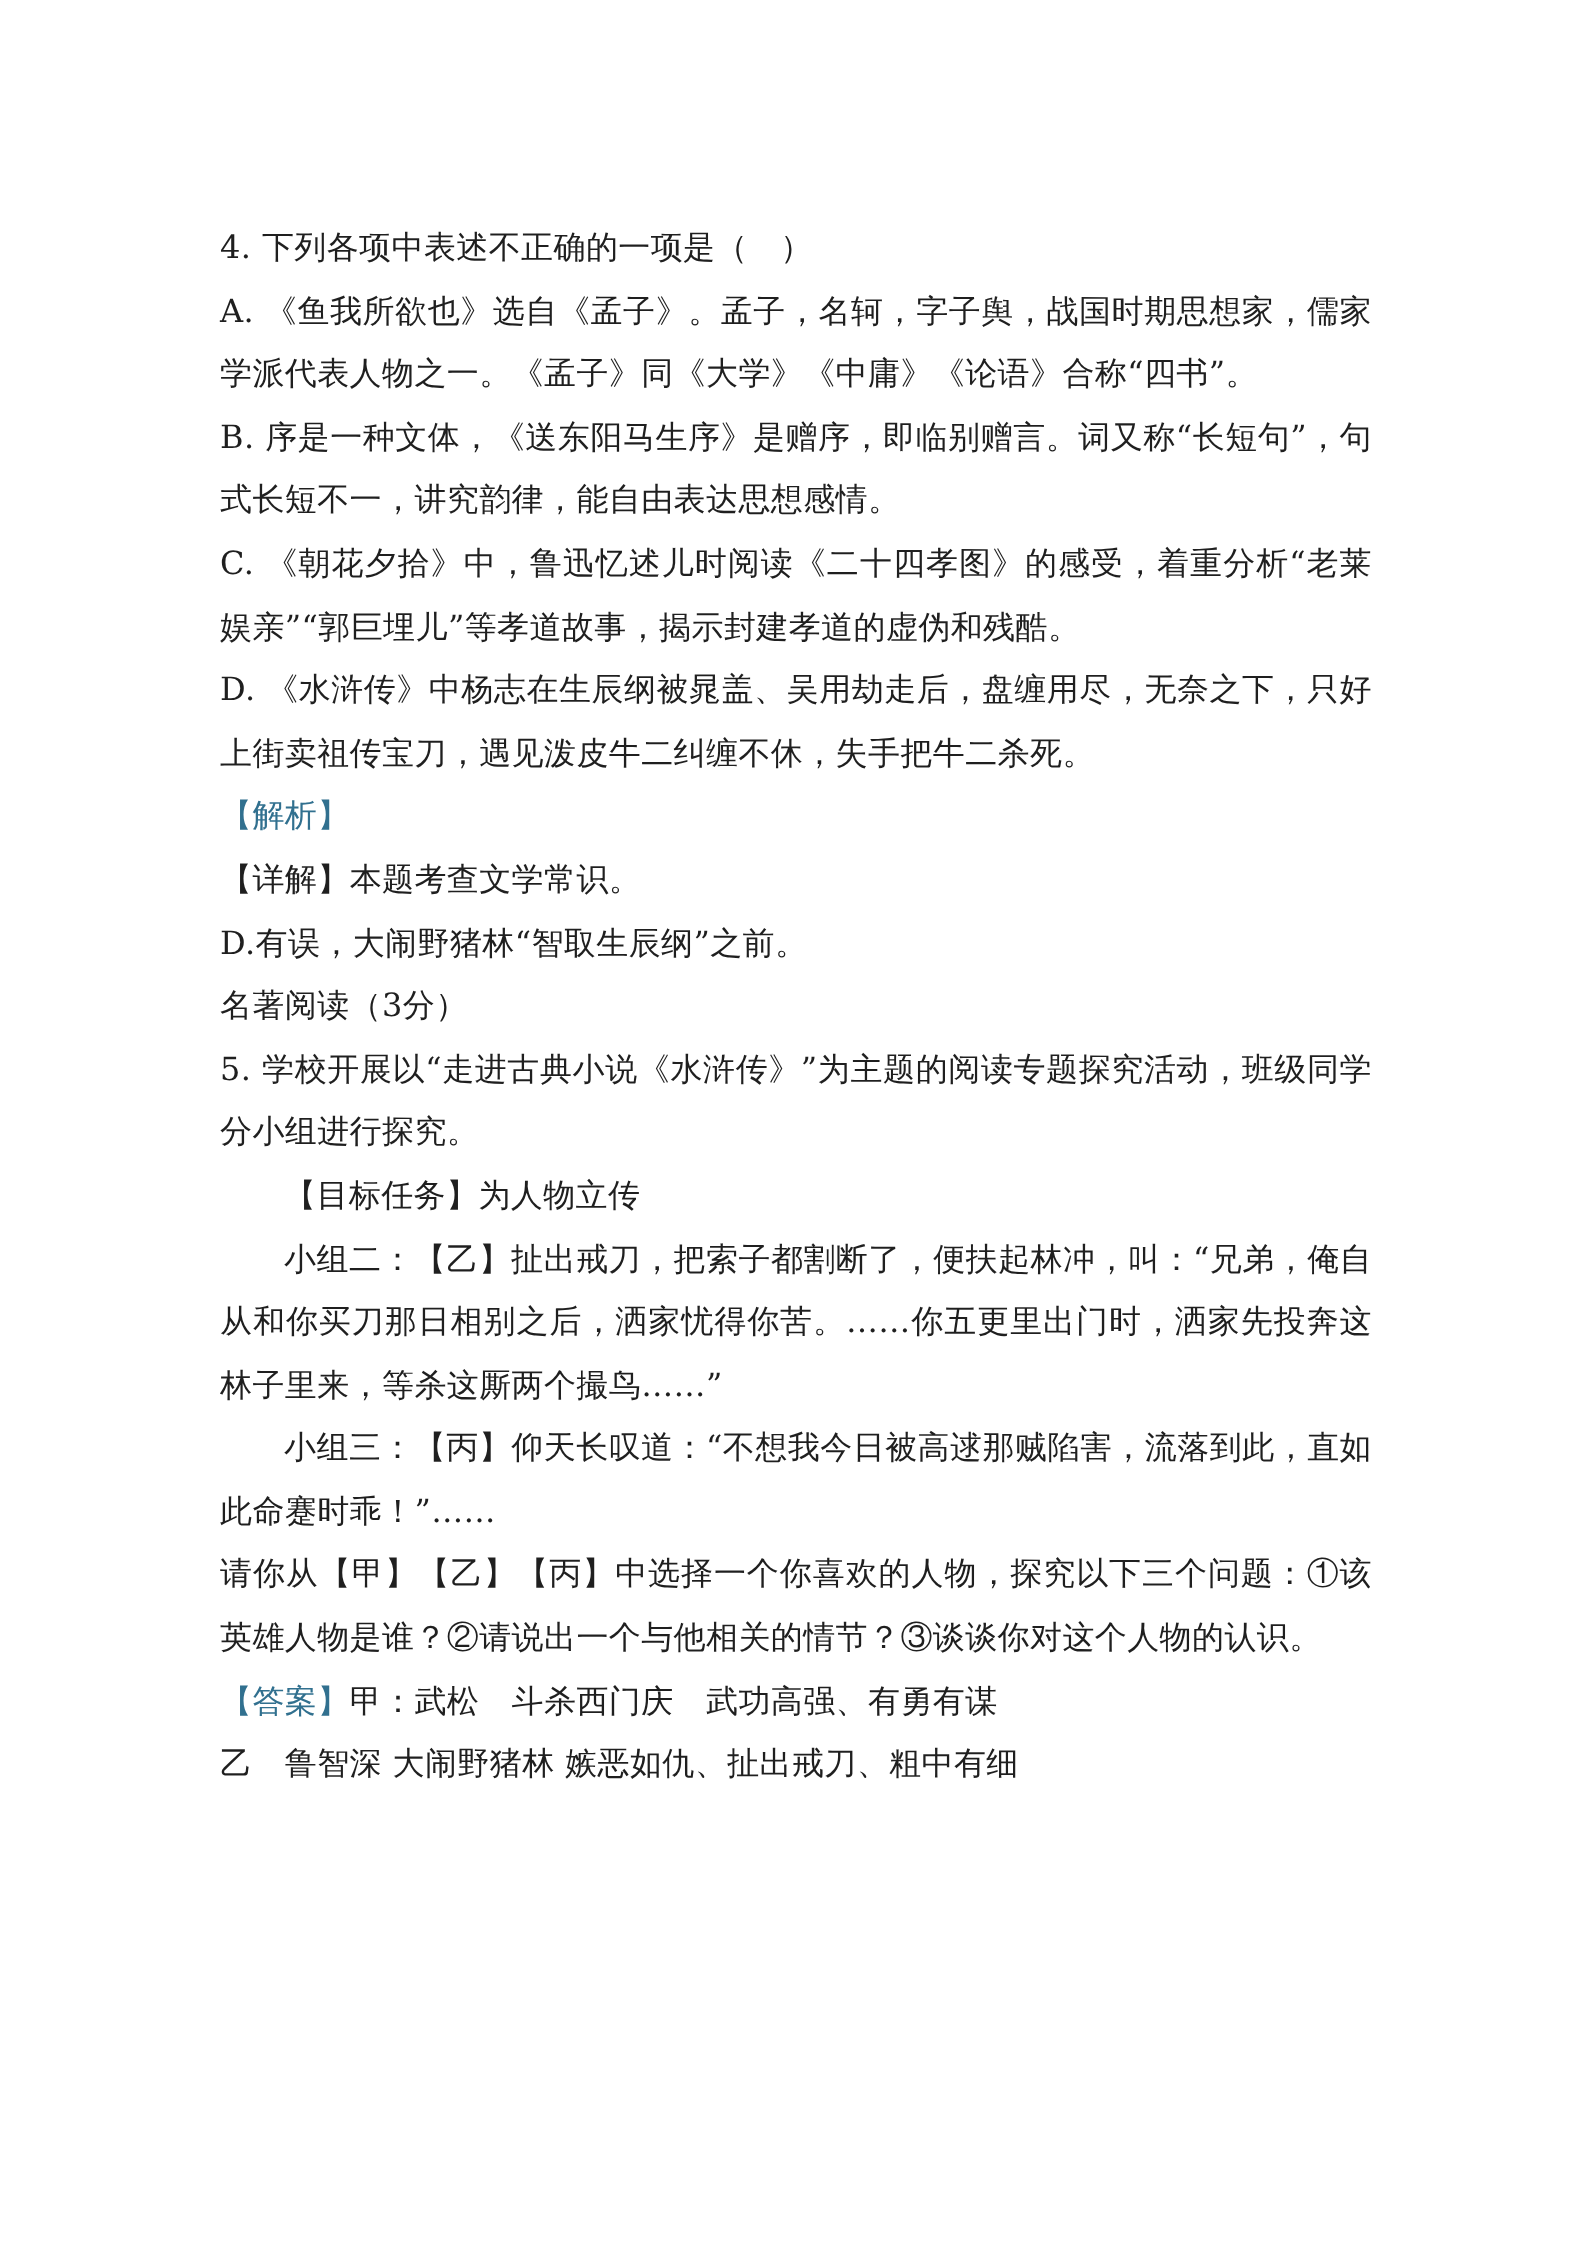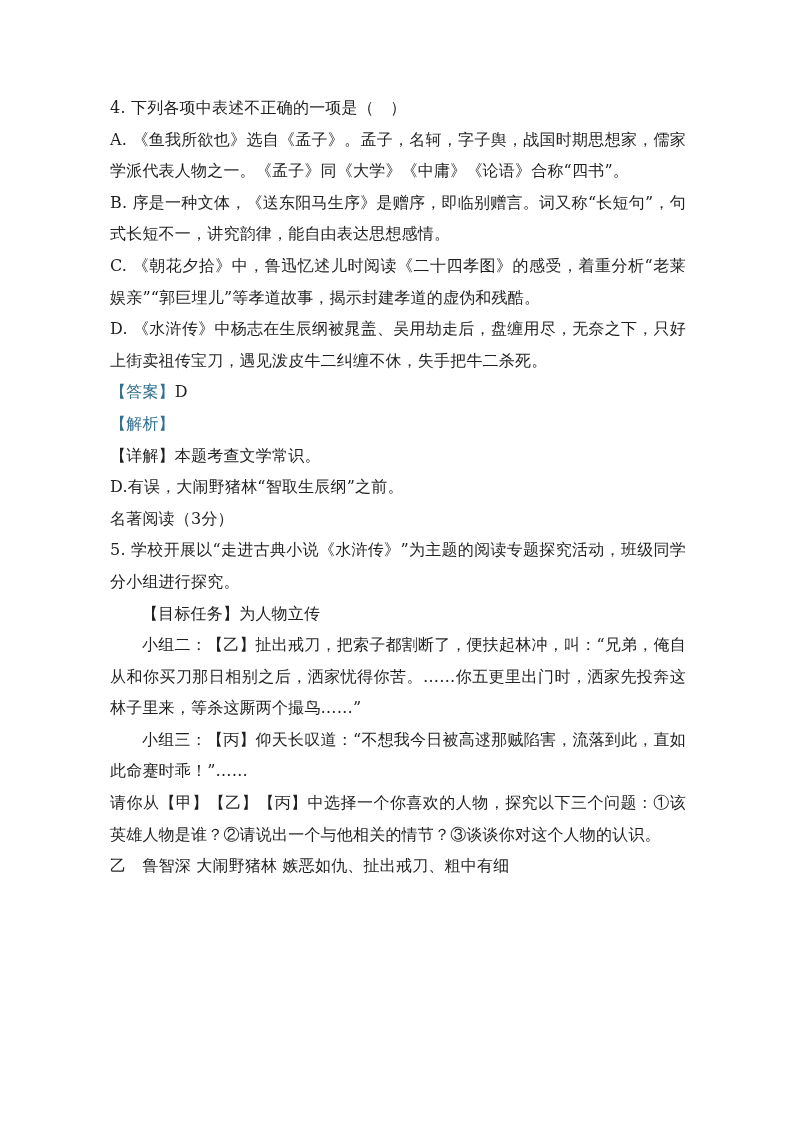--- a/index.html
+++ b/index.html
@@ -11,21 +11,21 @@
     position: relative;
     width: 793px;
     height: 1122px;
     background: #ffffff;
     overflow: hidden;
     font-family: "DejaVu Serif", "Liberation Serif", serif;
   }
   .content {
     position: absolute;
     left: 110px;
-    top: 92px;
+    top: 108px;
     width: 576px;
   }
   .para {
     margin: 0;
     padding: 0;
     font-size: 16px;
     line-height: 31.6px;
     color: #1f1f1f;
     text-align: justify;
     letter-spacing: 0.2px;
@@ -46,21 +46,20 @@
     <p class="para">4. 下列各项中表述不正确的一项是（　）</p>
 
     <p class="para">A. 《鱼我所欲也》选自《孟子》。孟子，名轲，字子舆，战国时期思想家，儒家学派代表人物之一。《孟子》同《大学》《中庸》《论语》合称“四书”。</p>
 
     <p class="para">B. 序是一种文体，《送东阳马生序》是赠序，即临别赠言。词又称“长短句”，句式长短不一，讲究韵律，能自由表达思想感情。</p>
 
     <p class="para">C. 《朝花夕拾》中，鲁迅忆述儿时阅读《二十四孝图》的感受，着重分析“老莱娱亲”“郭巨埋儿”等孝道故事，揭示封建孝道的虚伪和残酷。</p>
 
     <p class="para">D. 《水浒传》中杨志在生辰纲被晁盖、吴用劫走后，盘缠用尽，无奈之下，只好上街卖祖传宝刀，遇见泼皮牛二纠缠不休，失手把牛二杀死。</p>
 
-    <p class="para"><span class="label-blue">【答案】</span><span>D</span></p>
 
     <p class="para"><span class="label-blue">【解析】</span></p>
 
     <p class="para"><span>【详解】</span><span>本题考查文学常识。</span></p>
 
     <p class="para">D.有误，大闹野猪林“智取生辰纲”之前。</p>
 
 
     <p class="para">名著阅读（3分）</p>
 
@@ -68,17 +67,18 @@
 
     <p class="para indent">【目标任务】为人物立传</p>
 
 
     <p class="para indent">小组二：【乙】扯出戒刀，把索子都割断了，便扶起林冲，叫：“兄弟，俺自从和你买刀那日相别之后，洒家忧得你苦。……你五更里出门时，洒家先投奔这林子里来，等杀这厮两个撮鸟……”</p>
 
     <p class="para indent">小组三：【丙】仰天长叹道：“不想我今日被高逑那贼陷害，流落到此，直如此命蹇时乖！”……</p>
 
     <p class="para">请你从【甲】【乙】【丙】中选择一个你喜欢的人物，探究以下三个问题：①该英雄人物是谁？②请说出一个与他相关的情节？③谈谈你对这个人物的认识。</p>
 
+    <p class="para"><span class="label-blue">【答案】</span><span>甲：武松　斗杀西门庆　武功高强、有勇有谋</span></p>
 
     <p class="para">乙　鲁智深 大闹野猪林 嫉恶如仇、扯出戒刀、粗中有细</p>
 
   </div>
 </div>
 
 </body></html>

